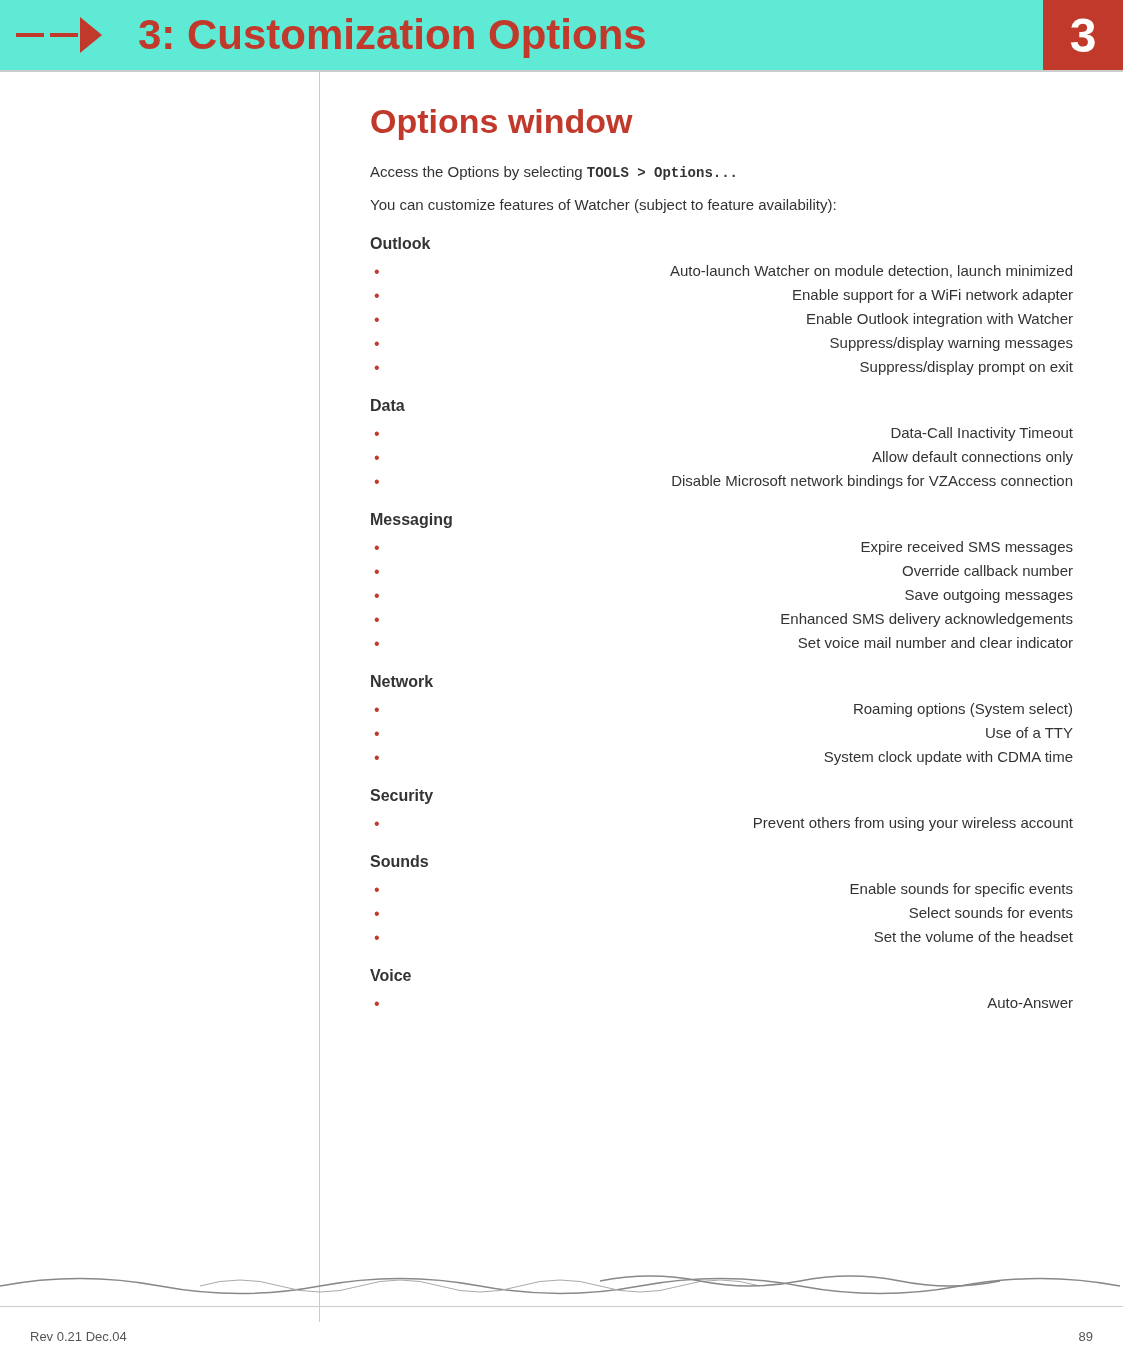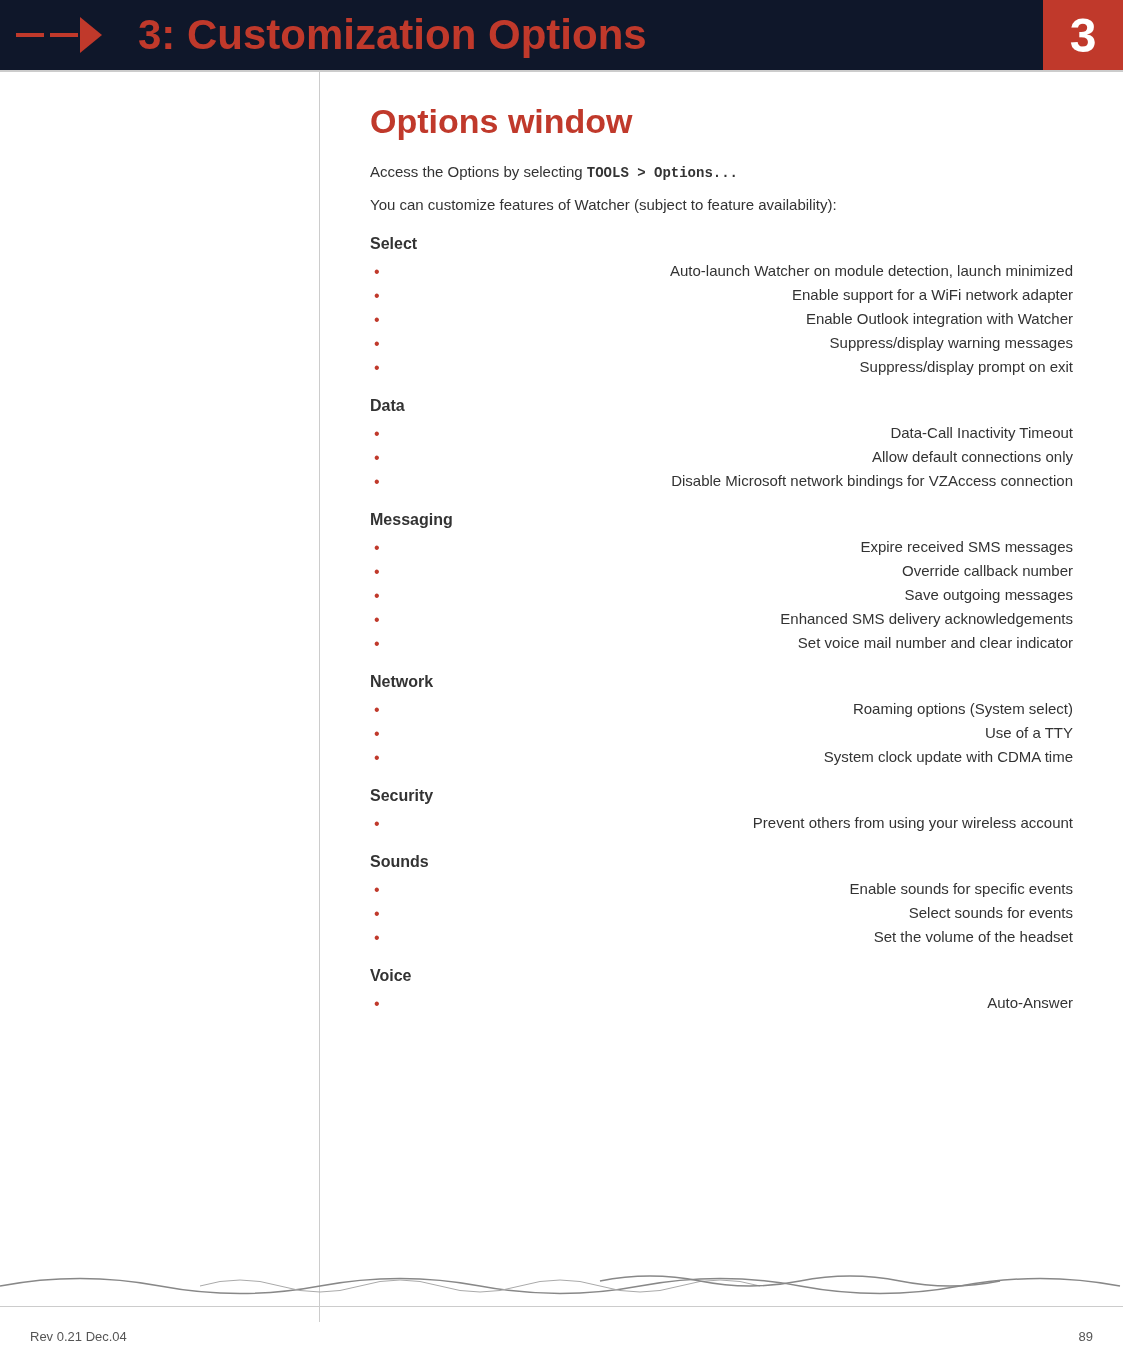--- a/index.html
+++ b/index.html
@@ -14,21 +14,21 @@
       width: 1123px;
       min-height: 1366px;
       position: relative;
       overflow-x: hidden;
     }
 
     
     .page-header {
       display: flex;
       align-items: stretch;
-      background: #0f172a;
+      background: #5eead4;
       border-bottom: 2px solid #cccccc;
       min-height: 70px;
     }
 
     .header-icon-area {
       display: flex;
       align-items: center;
       padding: 10px 16px;
     }
 
@@ -209,21 +209,21 @@
   <div class="main-content">
 
     <h1 class="section-heading">Options window</h1>
 
     <p class="intro-text">
       <span>Access the Options by selecting </span><span class="inline-code">TOOLS &gt; Options...</span>
     </p>
     <p class="intro-text">You can customize features of Watcher (subject to feature availability):</p>
 
     <div id="categories-container">
-        <div class="category-heading">Select</div>
+        <div class="category-heading">Outlook</div>
         <ul class="bullet-list">
           <li>Auto-launch Watcher on module detection, launch minimized</li>
           <li>Enable support for a WiFi network adapter</li>
           <li>Enable Outlook integration with Watcher</li>
           <li>Suppress/display warning messages</li>
           <li>Suppress/display prompt on exit</li>
         </ul>
         <div class="category-heading">Data</div>
         <ul class="bullet-list">
           <li>Data-Call Inactivity Timeout</li>

